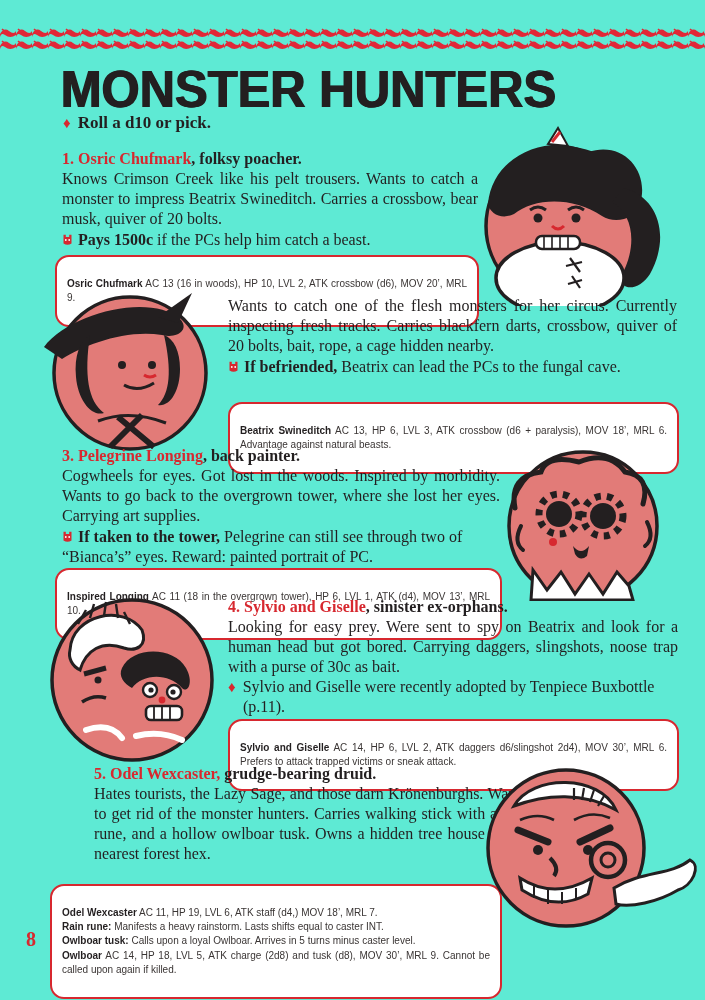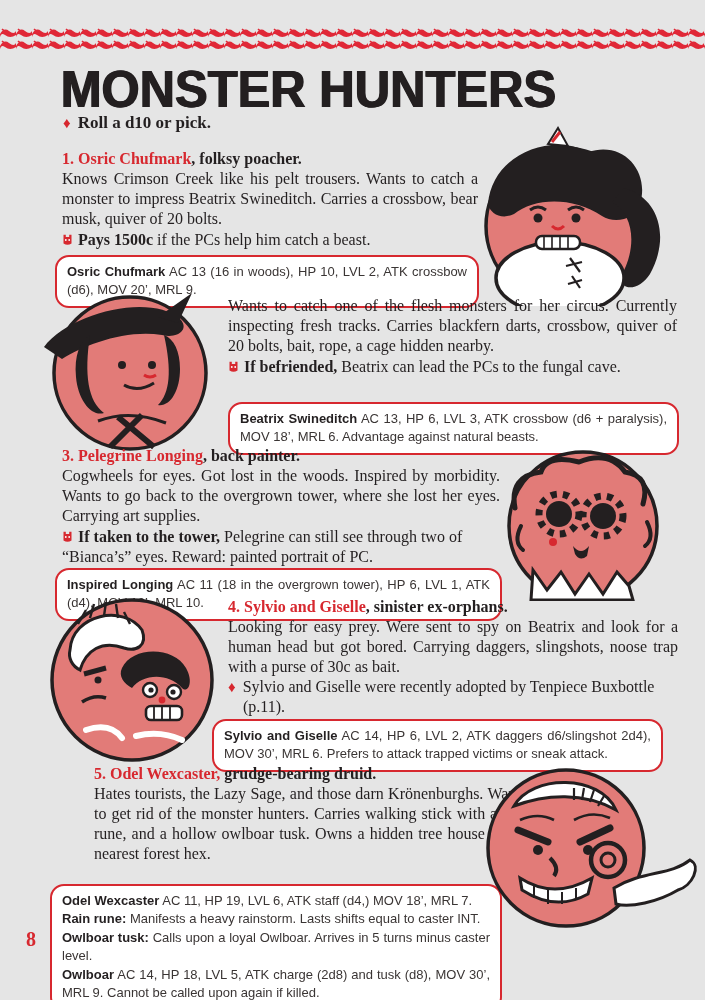--- a/index.html
+++ b/index.html
@@ -1,16 +1,16 @@
 <!DOCTYPE html>
 <html><head>
 <meta charset="utf-8">
 <style>
   html,body{margin:0;padding:0;background:#888;}
-  .page{position:relative;width:705px;height:1000px;background:#e5e5e5;overflow:hidden;
+  .page{position:relative;width:705px;height:1000px;background:#5eead4;overflow:hidden;
         font-family:"Liberation Serif",serif;color:#231f20;}
   .abs{position:absolute;}
 
   
   .title{font-family:"Liberation Sans",sans-serif;font-weight:bold;font-size:49px;
          letter-spacing:0px;color:#231f20;transform:scaleY(1.04);transform-origin:left top;
          text-shadow:1.4px 0 0 #231f20, .7px 0 0 #231f20;white-space:nowrap;}
   .subtitle{font-size:17px;font-weight:bold;}
   .diamond{color:#d7282f;margin-right:7px;font-size:15px;}
 
@@ -18,22 +18,22 @@
   .entry{font-size:16px;line-height:1.25;}
   .head{font-weight:bold;}
   .head .red{color:#d7282f;}
   .body-text{text-align:justify;}
   .hook{margin-top:1px;}
   .hook b{font-weight:bold;}
   .beast-icon{display:inline-block;width:11px;height:12px;vertical-align:-1px;margin-right:5px;}
   .note{padding-left:15px;text-indent:-15px;margin-top:0;}
 
   
-  .statbox{border:2.2px solid #d7282f;border-radius:14px;padding:6px 10px;
-           font-family:"Liberation Sans",sans-serif;font-size:13px;line-height:1.42;
+  .statbox{border:2.2px solid #d7282f;border-radius:14px;padding:20px 10px;
+           font-family:"Liberation Sans",sans-serif;font-size:10px;line-height:1.42;
            color:#3a3534;text-align:justify;background:#fff;}
   .statbox b{font-weight:bold;color:#231f20;}
 
   .pagenum{color:#d7282f;font-size:20px;font-weight:bold;}
 
   .ill{pointer-events:none;}
 </style>
 </head>
 <body>
 
@@ -162,21 +162,21 @@
     <path d="M60,140 Q84,132 96,148 M110,146 Q134,140 156,150" stroke="#fff" stroke-width="6" fill="none" stroke-linecap="round"></path>
   </svg>
 
   <div class="abs entry" style="left:228px;top:597px;width:450px;">
     <div class="head"><b class="red">4. Sylvio and Giselle</b><b>, sinister ex-orphans.</b></div>
     <div class="body-text">Looking for easy prey. Were sent to spy on Beatrix and look for a human head but got bored. Carrying daggers, slingshots, noose trap with a purse of 30c as bait.</div>
     <div class="note">
       <span class="diamond">♦</span><span>Sylvio and Giselle were recently adopted by Tenpiece Buxbottle (p.11).</span>
     </div>
   </div>
-  <div class="abs statbox" style="left:212px;top:719px;width:427px;">
+  <div class="abs statbox" style="left:228px;top:719px;width:427px;">
     <b>Sylvio and Giselle</b><span> AC 14, HP 6, LVL 2, ATK daggers d6/slingshot 2d4), MOV 30’, MRL 6. Prefers to attack trapped victims or sneak attack.</span>
   </div>
 
   <div class="abs entry" style="left:62px;top:764px;width:433px;margin-left:32px;">
     <div class="head"><b class="red">5. Odel Wexcaster,</b><b> grudge-bearing druid.</b></div>
     <div class="body-text">Hates tourists, the Lazy Sage, and those darn Krönenburghs. Wants to get rid of the monster hunters. Carries walking stick with a rain rune, and a hollow owlboar tusk. Owns a hidden tree house in the nearest forest hex.</div>
   </div>
   <div class="abs statbox" style="left:50px;top:884px;width:428px;">
     <div class="statline"><b>Odel Wexcaster</b><span> AC 11, HP 19, LVL 6, ATK staff (d4,) MOV 18’, MRL 7.</span></div>
     <div class="statline"><b>Rain rune:</b><span> Manifests a heavy rainstorm. Lasts shifts equal to caster INT.</span></div>

